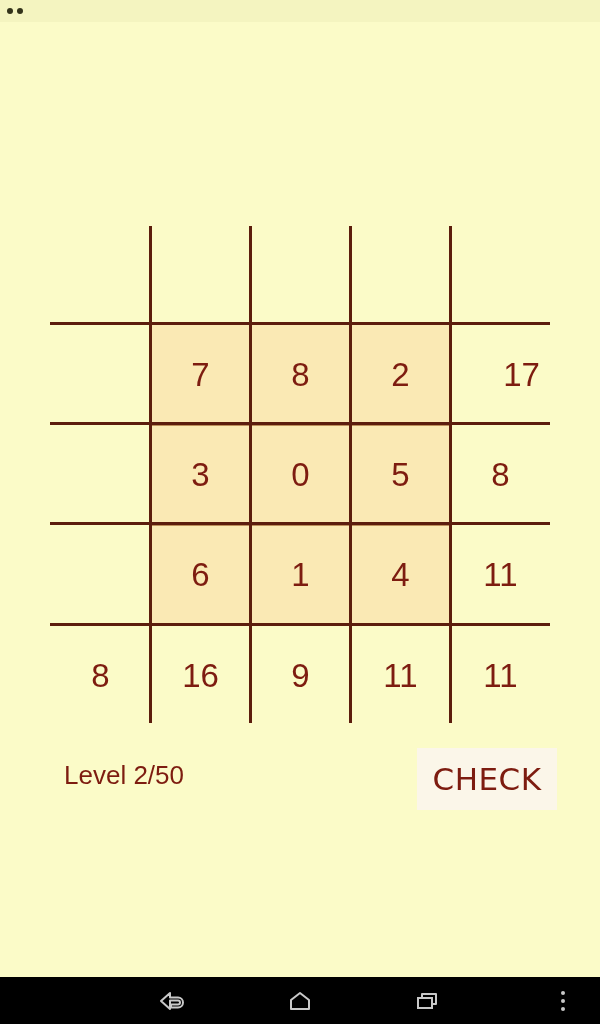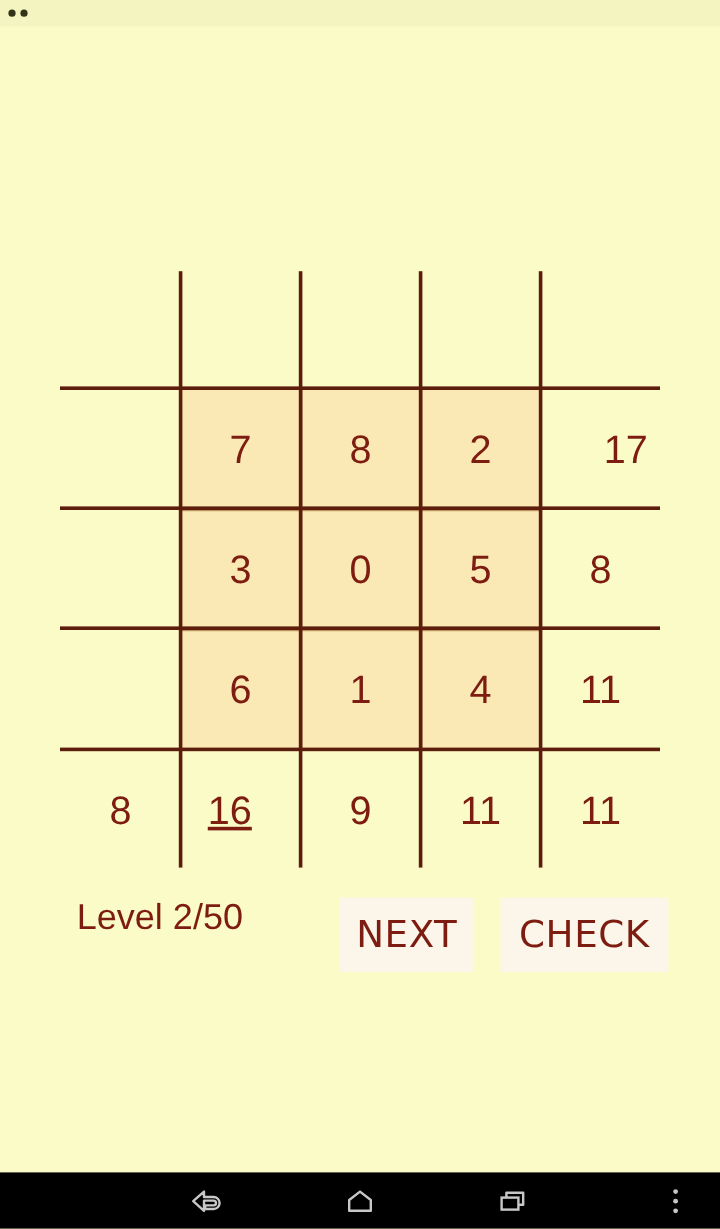--- a/index.html
+++ b/index.html
@@ -105,22 +105,22 @@
   .footer {
     position: absolute;
     left: 0;
     top: 748px;
     width: 600px;
     height: 80px;
   }
   .level-label {
     position: absolute;
     left: 64px;
-    top: 0;
-    font-size: 30px;
+    top: 12px;
+    font-size: 26px;
     color: #7d1c10;
     font-family: "Liberation Sans", sans-serif;
     white-space: nowrap;
   }
   .game-btn {
     position: absolute;
     top: 0;
     height: 62px;
     background: #fbf6e9;
     border: none;
@@ -206,32 +206,31 @@
     <div class="cell editable" style="left:351px; top:425px; width:99px; height:99px;">5</div>
 
     <div class="cell editable" style="left:151px; top:525px; width:99px; height:99px;">6</div>
     <div class="cell editable" style="left:251px; top:525px; width:99px; height:99px;">1</div>
     <div class="cell editable" style="left:351px; top:525px; width:99px; height:99px;">4</div>
 
     <div class="cell" style="left:472px; top:325px; width:99px; height:99px;">17</div>
     <div class="cell" style="left:451px; top:425px; width:99px; height:99px;">8</div>
     <div class="cell" style="left:451px; top:525px; width:99px; height:99px;">11</div>
 
-    <div class="cell" style="left:142px; top:626px; width:99px; height:99px;text-decoration:underline;">16</div>
+    <div class="cell" style="left:151px; top:626px; width:99px; height:99px;">16</div>
     <div class="cell" style="left:251px; top:626px; width:99px; height:99px;">9</div>
     <div class="cell" style="left:351px; top:626px; width:99px; height:99px;">11</div>
 
     <div class="cell" style="left:51px; top:626px; width:99px; height:99px;">8</div>
     <div class="cell" style="left:451px; top:626px; width:99px; height:99px;">11</div>
 
   </div>
 
   <div class="footer">
     <div class="level-label">Level 2/50</div>
-    <div class="game-btn next">NEXT</div>
     <div class="game-btn check">CHECK</div>
   </div>
 
   <div class="navbar">
 
     <div class="nav-btn nav-back">
       <svg width="30" height="26" viewBox="0 0 30 26">
         <path d="M4 13 L13 5 L13 9.5 L21 9.5 A5 5 0 0 1 21 19.5 L14 19.5 L14 16.5 L21 16.5 A2 2 0 0 0 21 12.5 L13 12.5 L13 21 Z" fill="none" stroke="#c8c8c8" stroke-width="2" stroke-linejoin="round"></path>
       </svg>
     </div>

